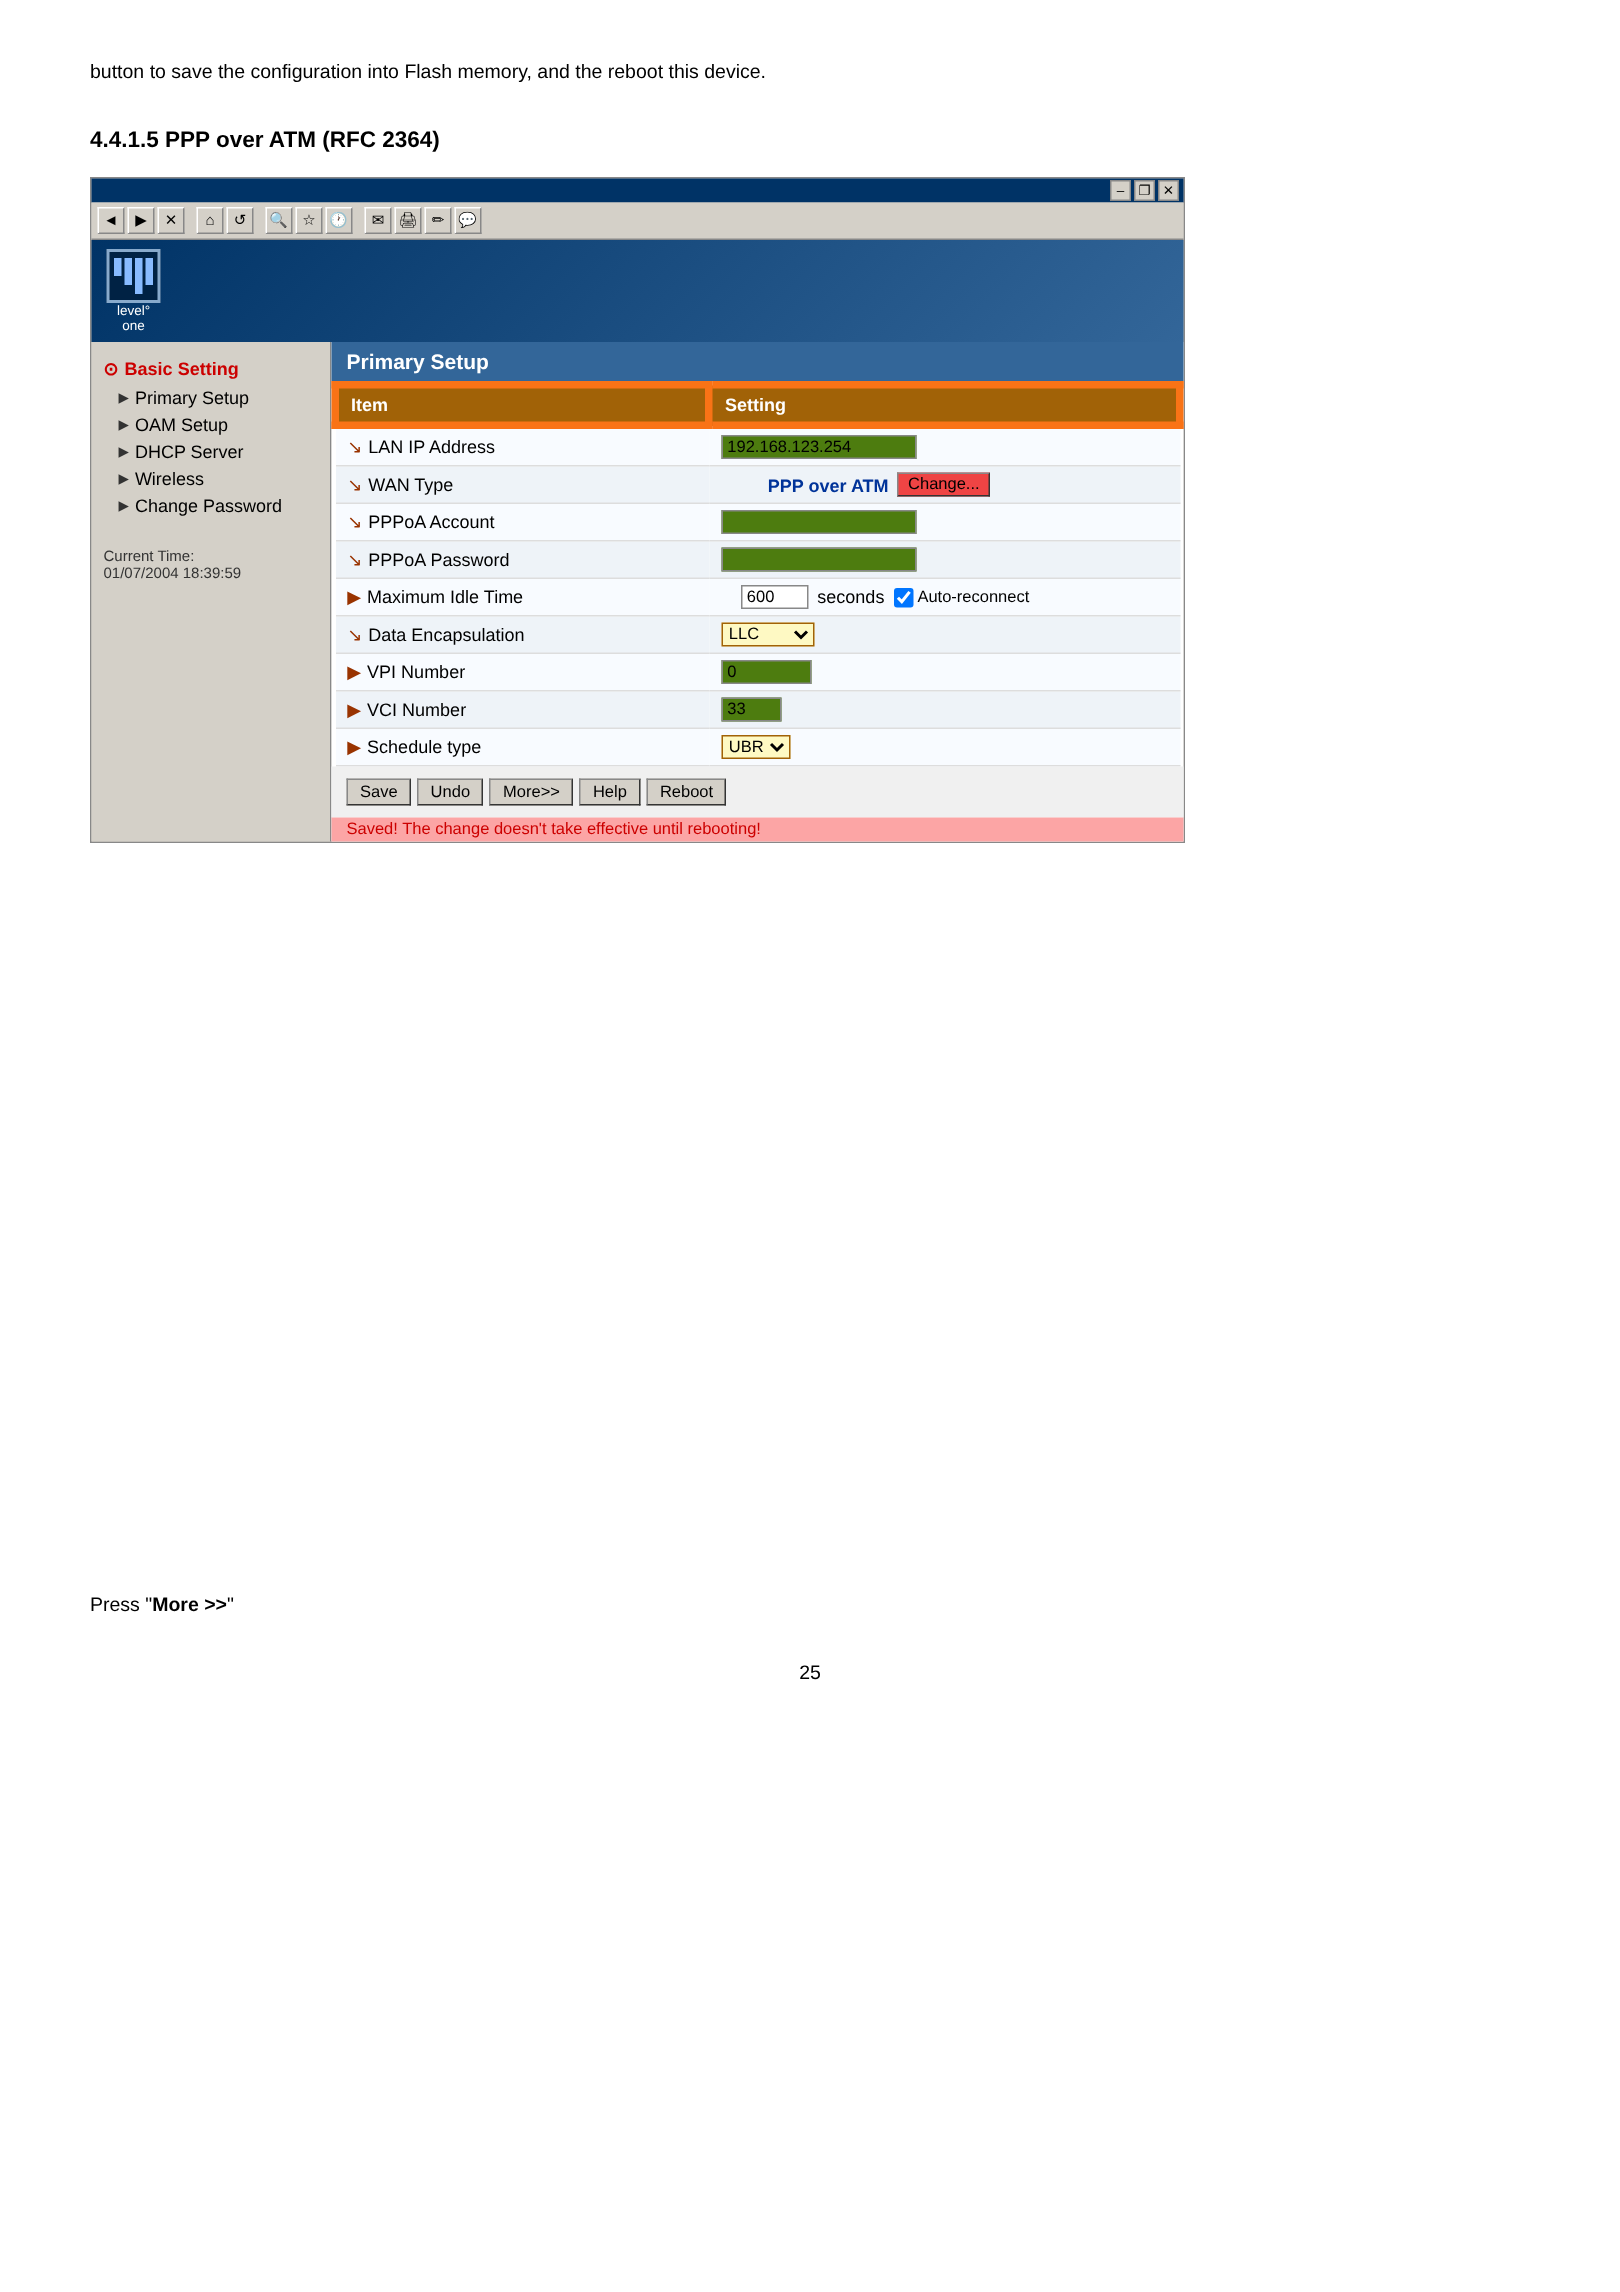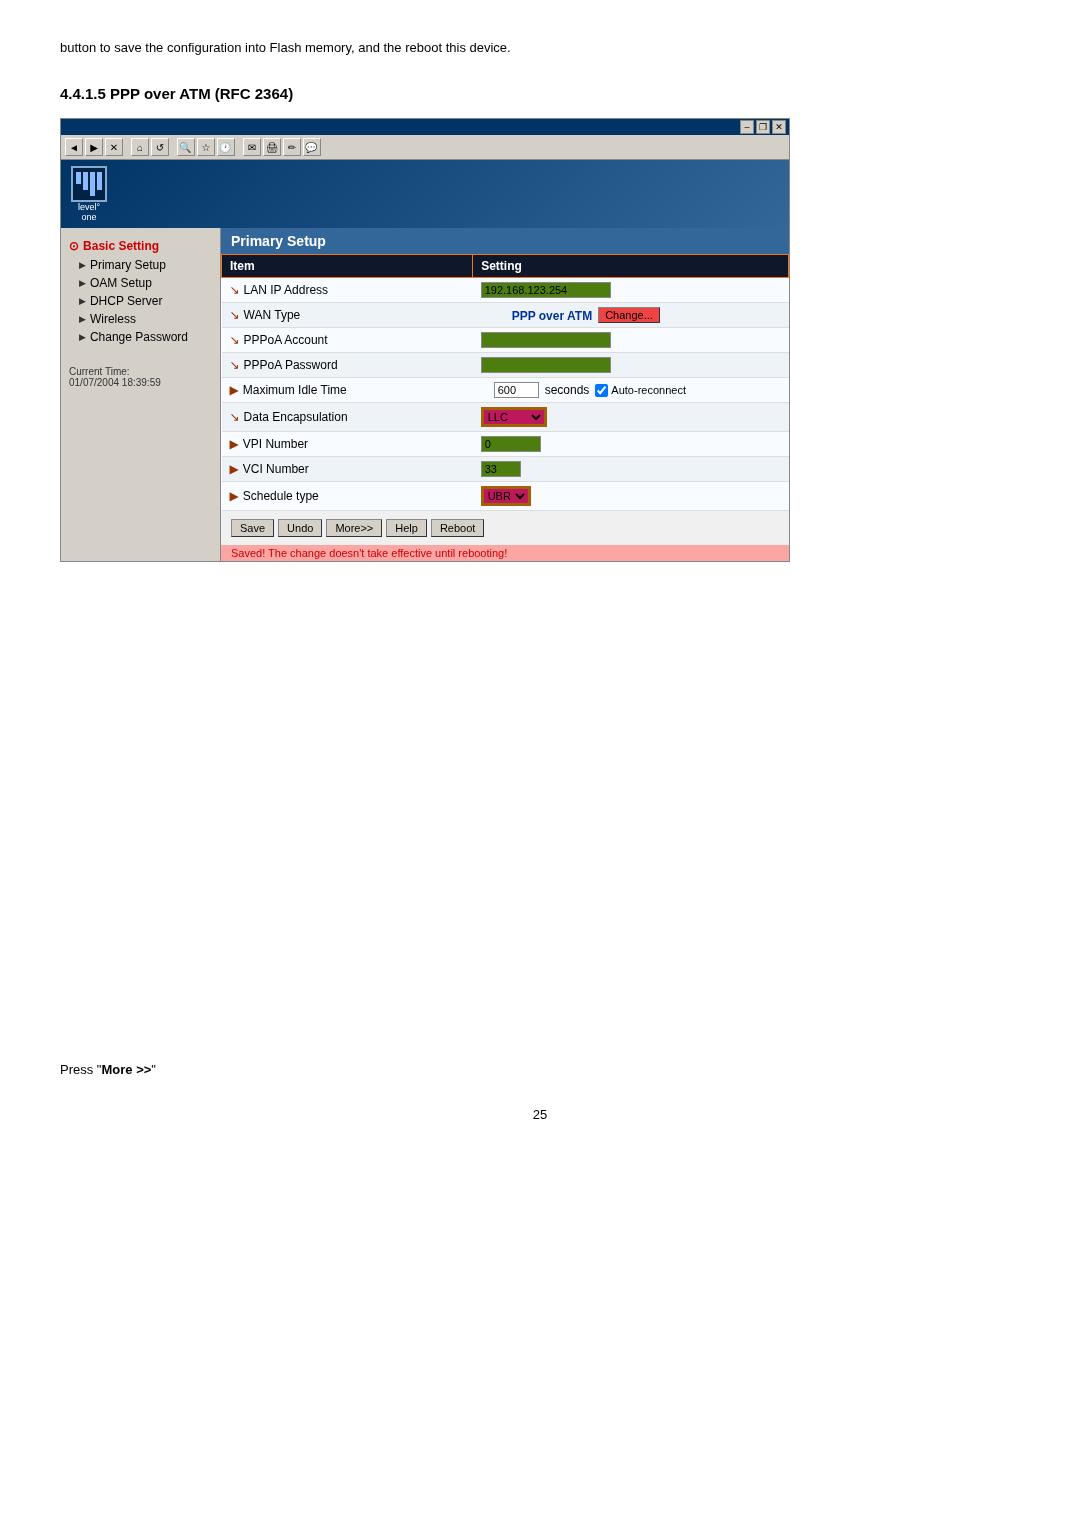--- a/index.html
+++ b/index.html
@@ -152,25 +152,25 @@
       font-weight: bold;
       font-size: 14px;
       padding: 5px 10px;
     }
     .config-table {
       width: 100%;
       border-collapse: collapse;
       font-size: 12px;
     }
     .config-table th {
-      background: #0f172a;
+      background: #a16207;
       color: #fff;
       padding: 4px 8px;
       text-align: left;
-      border: 1px solid #f97316;
+      border: 5px solid #f97316;
     }
     .config-table td {
       padding: 4px 8px;
       border-bottom: 1px solid #ddd;
       vertical-align: middle;
     }
     .config-table tr:nth-child(even) td { background: #eef3f8; }
     .config-table tr:nth-child(odd) td { background: #f8fbff; }
     .item-cell {
       width: 160px;
@@ -179,23 +179,23 @@
       gap: 4px;
     }
     .field-input {
       border: 1px solid #888;
       padding: 1px 3px;
       font-size: 11px;
       background: #4d7c0f;
       width: 130px;
     }
     .field-select {
-      border: 3px solid #a16207;
-      font-size: 11px;
-      background: #be185d;
+      border: 1px solid #a16207;
+      font-size: 11px;
+      background: #fef9c3;
     }
     .wan-type-row {
       display: flex;
       align-items: flex-end;
       gap: 6px;
       margin-left: 31px;
     }
     .wan-type-label {
       font-weight: bold;
       color: #003399;

